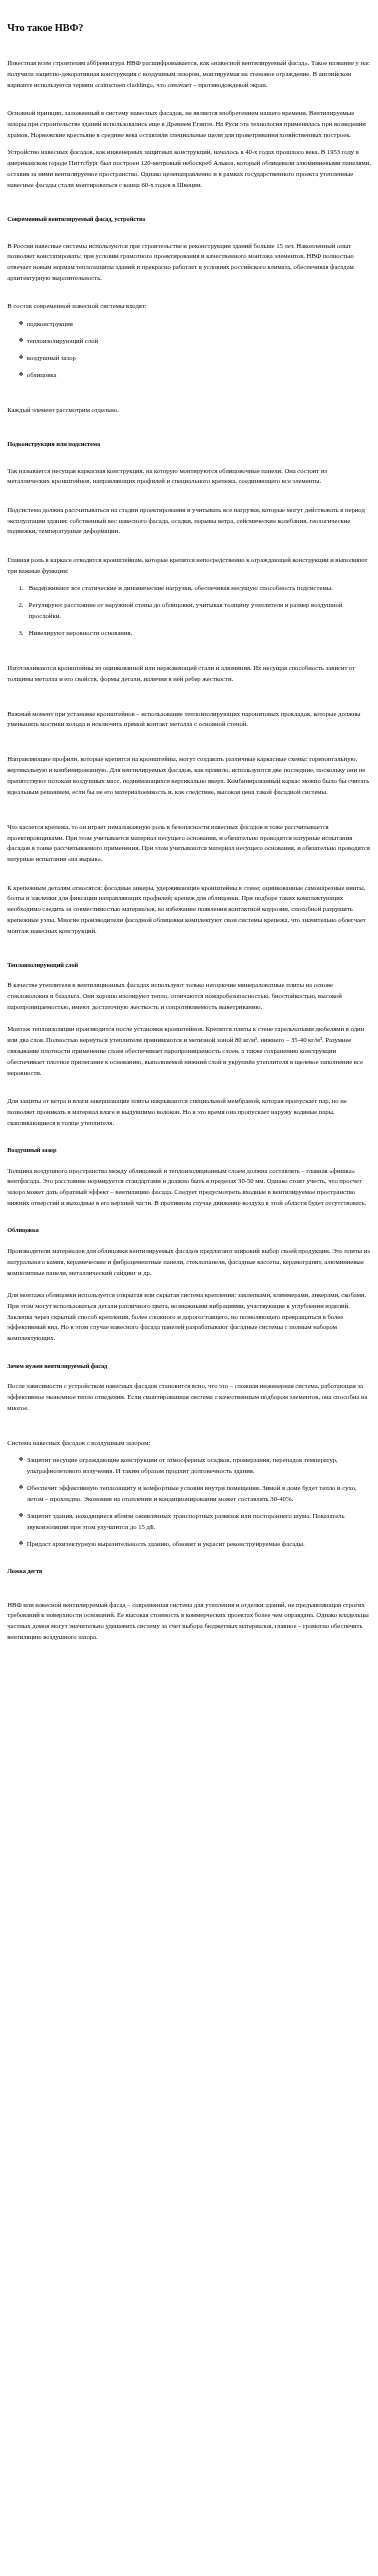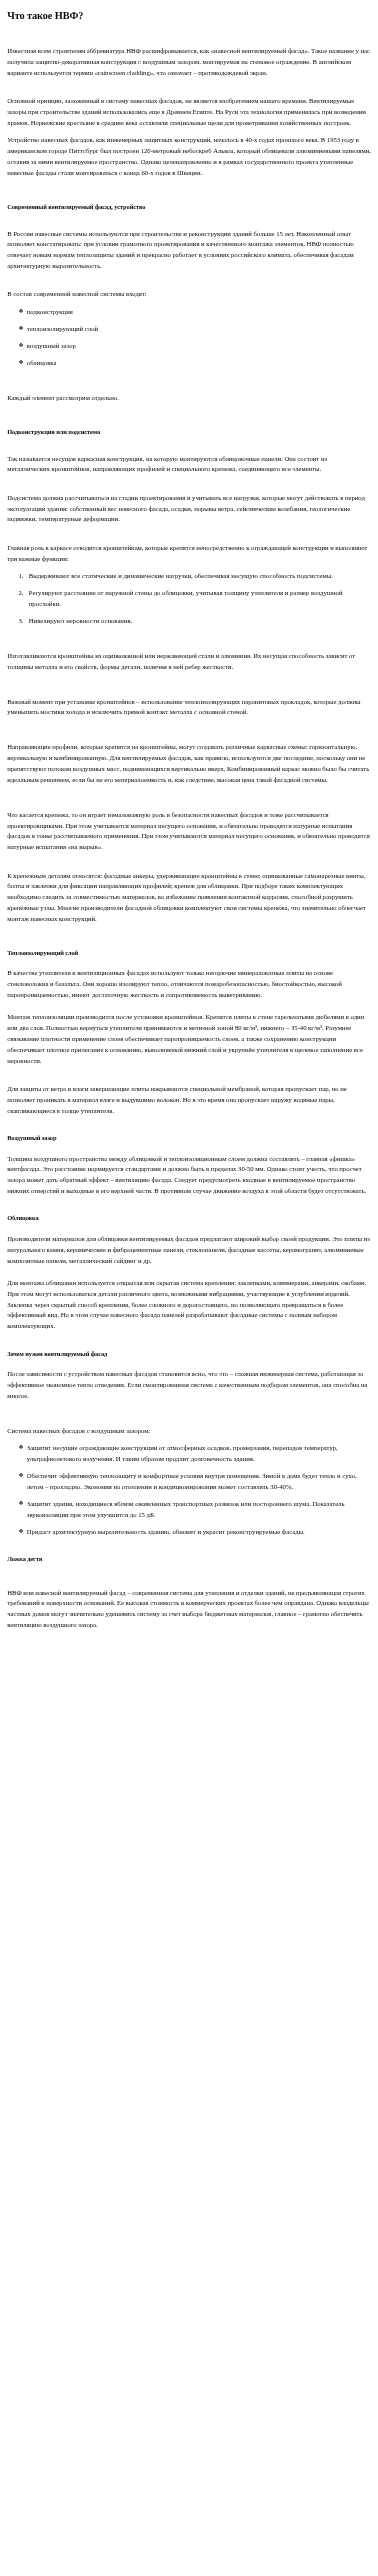--- a/index.html
+++ b/index.html
@@ -25,21 +25,21 @@
   
   .col {
     width: 361px;
     margin-left: 7.2px;
     padding-right: 0;
   }
   h1.doc-title {
     font-size: 10.3px;
     line-height: 1.15;
     font-weight: bold;
-    margin: 1px 0 0 0;
+    margin: 13px 0 0 0;
     letter-spacing: -0.1px;
   }
   h2.section-head {
     font-size: 6.4px;
     font-weight: bold;
     line-height: 1.3;
     margin: 0;
     letter-spacing: -0.1px;
   }
   p.para {

